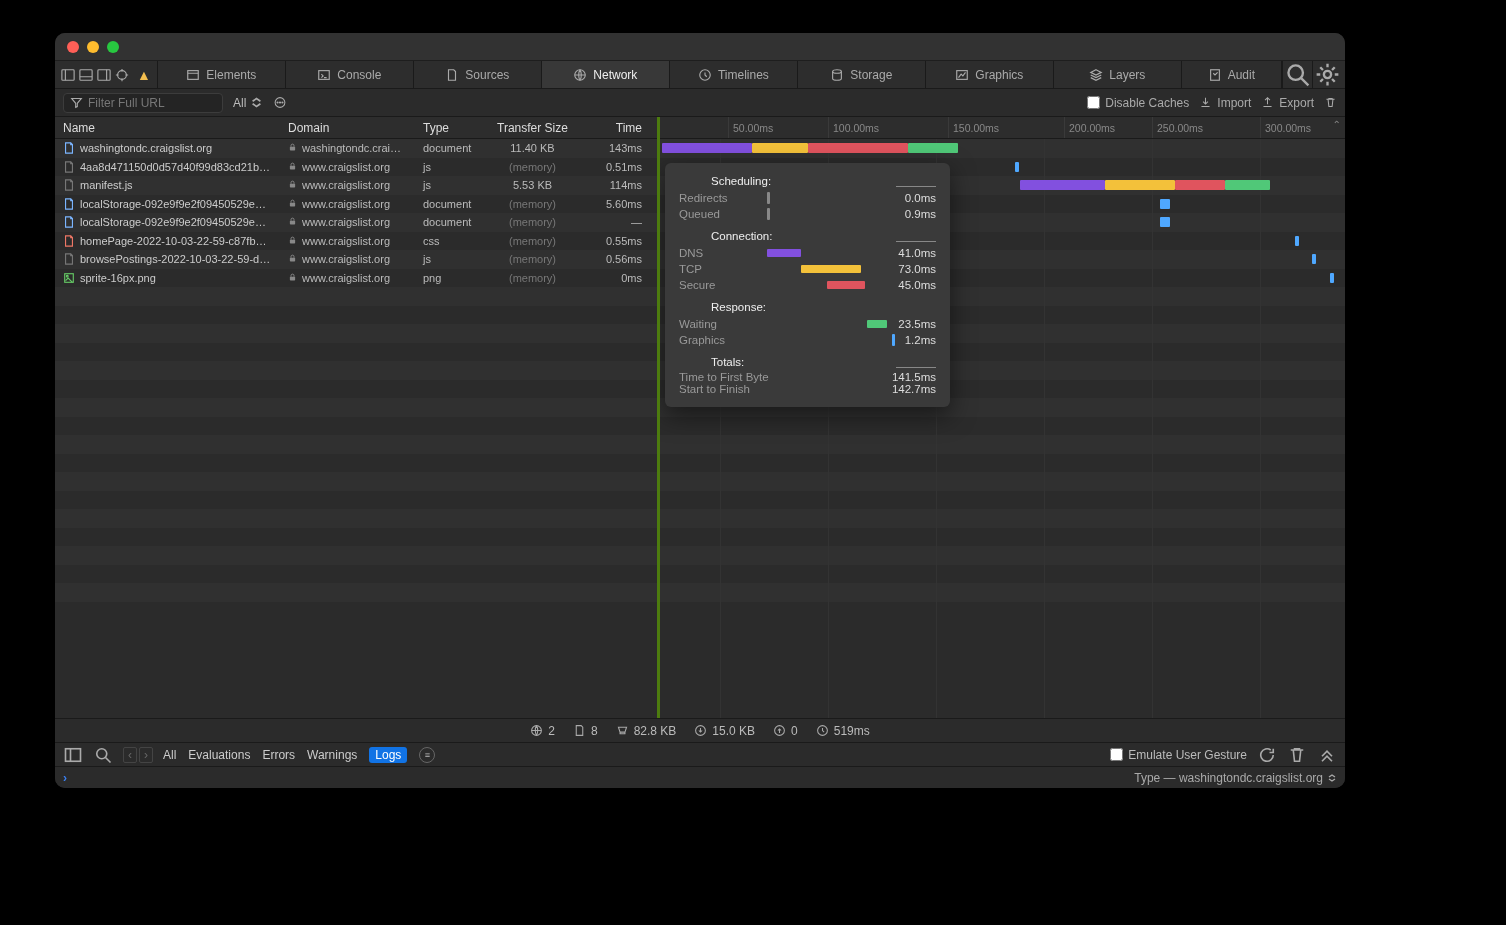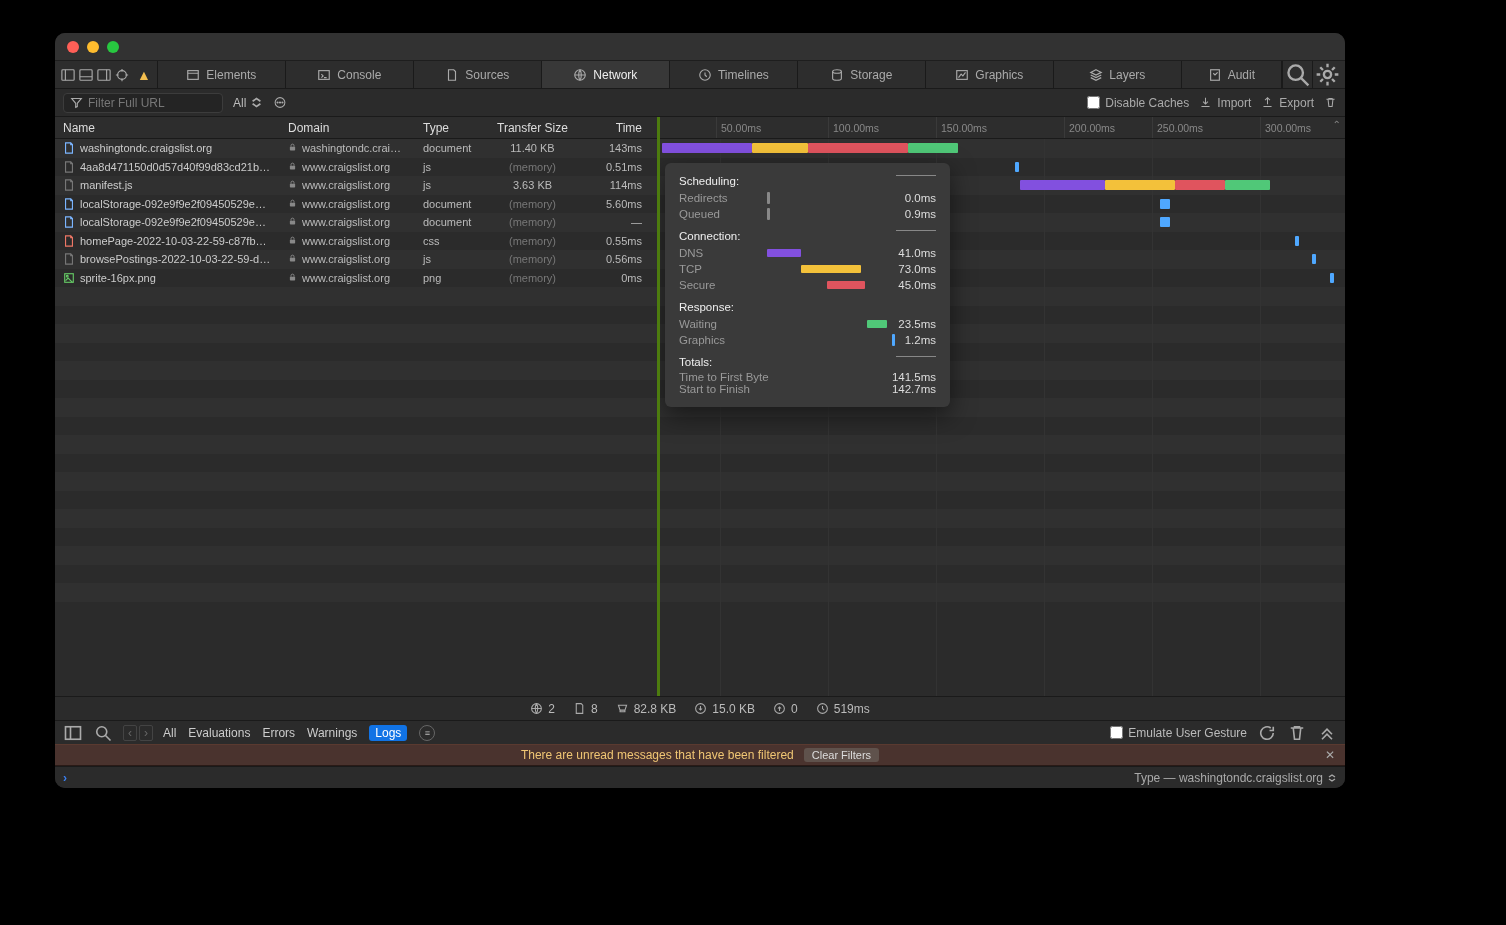--- a/index.html
+++ b/index.html
@@ -170,21 +170,21 @@
   .seg-green { background:#50c878; }
   .seg-cyan { background:#4fa8ff; }
 
   .tooltip {
     position:absolute; top:24px; left:5px; width:285px;
     background:#3a3a3a; border-radius:6px; padding:12px 14px;
     box-shadow:0 8px 24px rgba(0,0,0,0.5);
     color:#ccc; font-size:11.5px;
     z-index:10;
   }
-  .tooltip .section-head { color:#eee; font-weight:500; margin-bottom:3px; display:flex; justify-content:space-between; align-items:flex-start;}
+  .tooltip .section-head { color:#eee; font-weight:500; margin-bottom:3px; display:flex; justify-content:space-between; align-items:flex-end;margin-left:32px;}
   .tooltip .section-head .line { width:40px; height:1px; background:#888;}
   .tooltip .kvrow { display:flex; align-items:center; height:16px; }
   .tooltip .kvrow .label { width:88px; color:#999; }
   .tooltip .kvrow .swatch-col { width:130px; position:relative; height:10px;}
   .tooltip .kvrow .swatch { position:absolute; height:8px; top:1px; border-radius:1px;}
   .tooltip .kvrow .val { flex:1; text-align:right; color:#ddd; }
   .tooltip .sep { height:8px; }
   .tooltip .tr-row { display:flex; justify-content:space-between; }
 
   .scroll-ind { position:absolute; right:4px; top:2px; color:#888; font-size:10px;}
@@ -470,21 +470,21 @@
               <span class="txt">manifest.js</span>
             </div>
             <div class="td col-domain">
               <span><svg class="lock" viewBox="0 0 12 12">
                   <rect x="2.5" y="5" width="7" height="5" rx="1" fill="#888" stroke="none"></rect>
                   <path d="M4 5V3.5a2 2 0 014 0V5" stroke="#888"></path>
                 </svg></span>
               <span class="txt">www.craigslist.org</span>
             </div>
             <div class="td col-type">js</div>
-            <div class="td col-size">3.63 KB</div>
+            <div class="td col-size">5.53 KB</div>
             <div class="td col-time">114ms</div>
           </div>
           <div class="row">
             <div class="td col-name">
               <span class="file-icon doc">
                 <svg viewBox="0 0 14 14">
                   <path d="M3 1h6l2 2v10H3z"></path>
                   <path d="M9 1v2h2"></path>
                 </svg>
               </span>
@@ -602,23 +602,23 @@
           <div class="emptyrow"></div>
           <div class="emptyrow"></div>
           <div class="emptyrow"></div>
           <div class="emptyrow"></div>
         </div>
     </div>
 
     <div class="timeline-pane">
       <div class="ruler" id="ruler">
         <span class="scroll-ind">⌃</span>
-      <div class="tick" style="left: 56px;">50.00ms</div>
+      <div class="tick" style="left: 68px;">50.00ms</div>
           <div class="tick" style="left: 168px;">100.00ms</div>
-          <div class="tick" style="left: 276px;">150.00ms</div>
+          <div class="tick" style="left: 288px;">150.00ms</div>
           <div class="tick" style="left: 404px;">200.00ms</div>
           <div class="tick" style="left: 492px;">250.00ms</div>
           <div class="tick" style="left: 600px;">300.00ms</div>
         </div>
       <div class="timeline-body" id="timeline-body">
           <div class="timeline-row" style="top: 444px;"></div>
           <div class="timeline-row" style="top: 425.5px;"></div>
           <div class="timeline-row" style="top: 407px;"></div>
           <div class="timeline-row" style="top: 388.5px;"></div>
           <div class="timeline-row" style="top: 370px;"></div>
@@ -828,25 +828,20 @@
           <path d="M3 4h10M6 4V3h4v1M5 4l1 9h4l1-9"></path>
         </svg>
       </div>
     <div class="btn-sm">
         <svg viewBox="0 0 16 16">
           <path d="M4 10l4-4 4 4M4 6l4-4 4 4" transform="translate(0,3)"></path>
         </svg>
       </div>
   </div>
 
-  <div class="warnbar">
-    <span>There are unread messages that have been filtered</span>
-    <span class="clear-btn">Clear Filters</span>
-    <span class="closex">✕</span>
-  </div>
 
 
   <div class="console-input">
     <span class="prompt">›</span>
     <div class="ctx">
       <span>Type — washingtondc.craigslist.org</span>
       <svg viewBox="0 0 10 10">
           <path d="M2 4l3-2 3 2M2 6l3 2 3-2"></path>
         </svg>
     </div>

